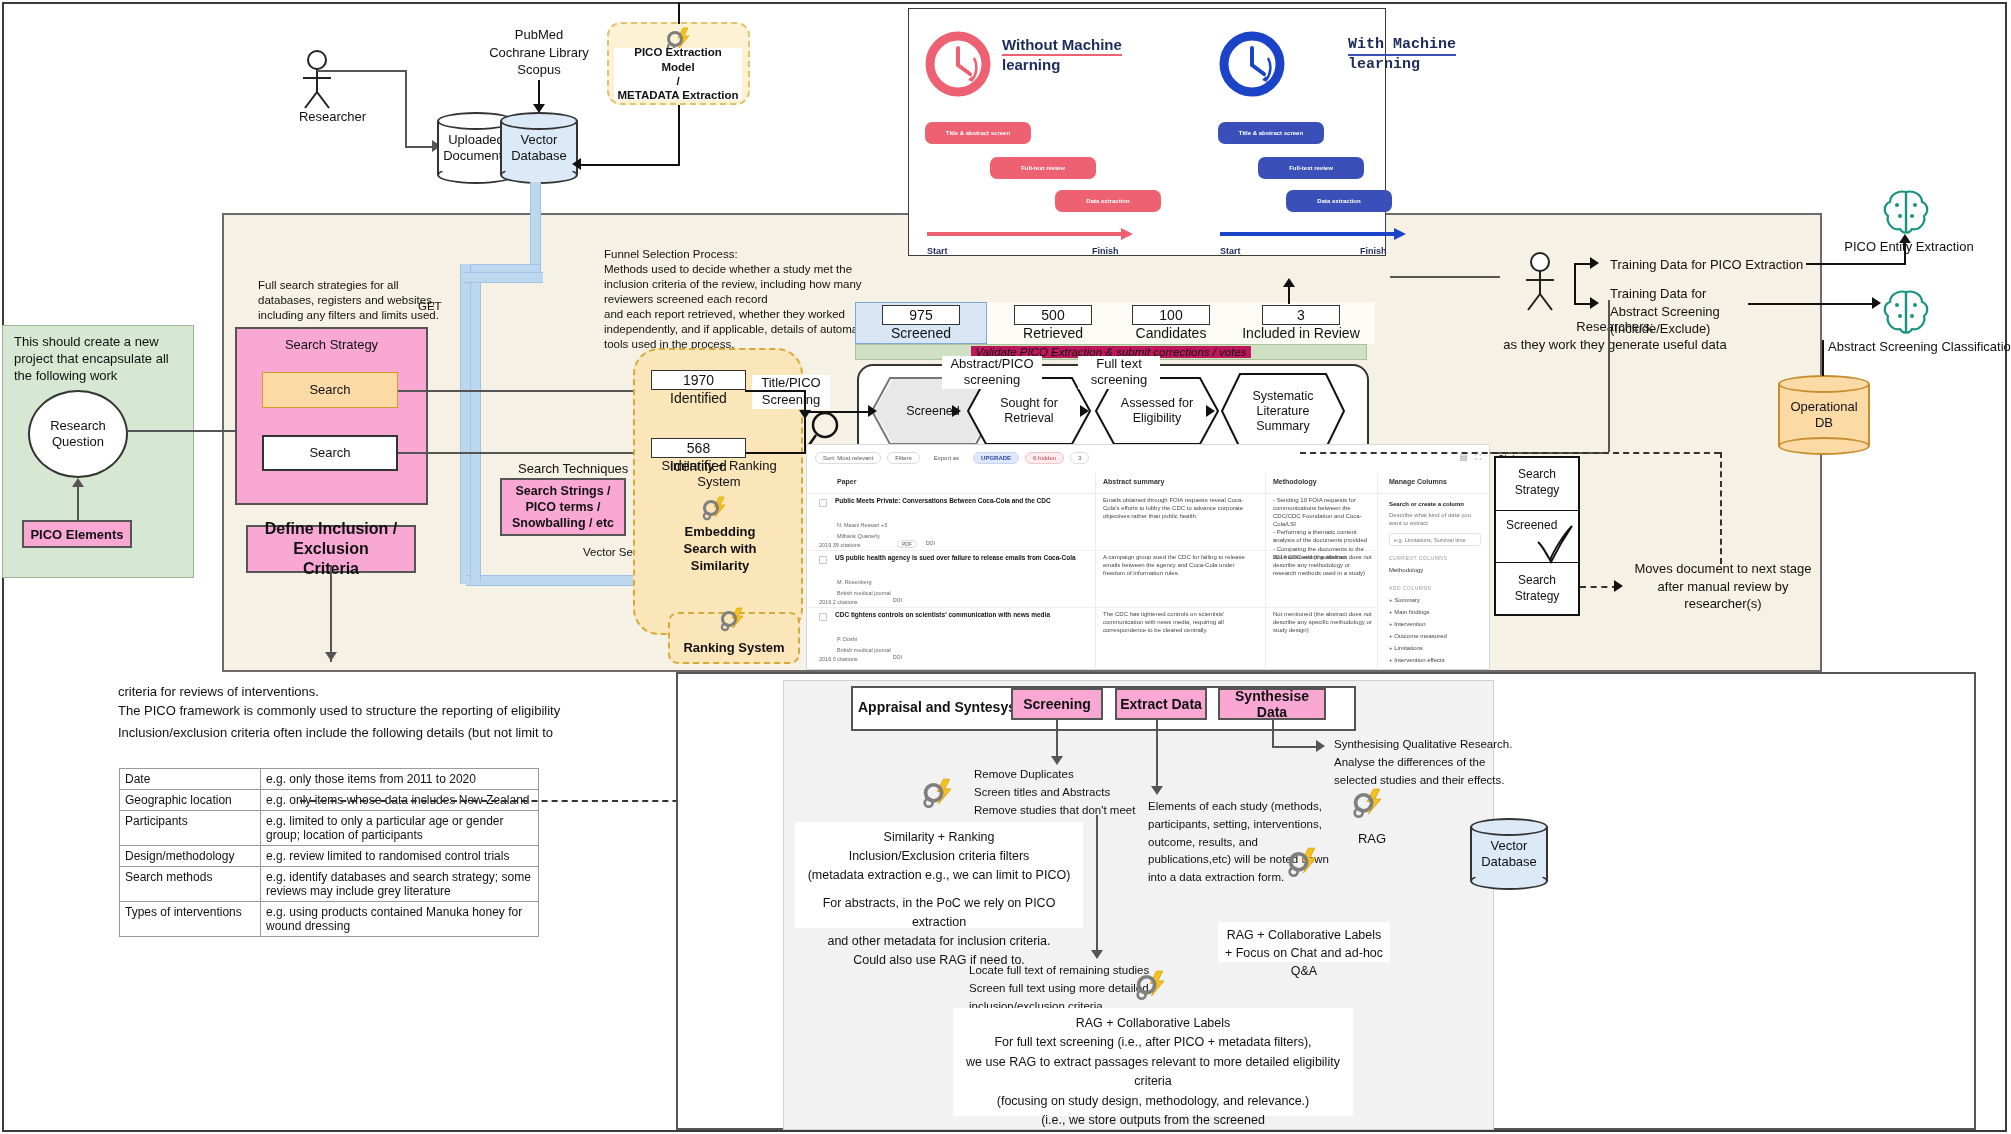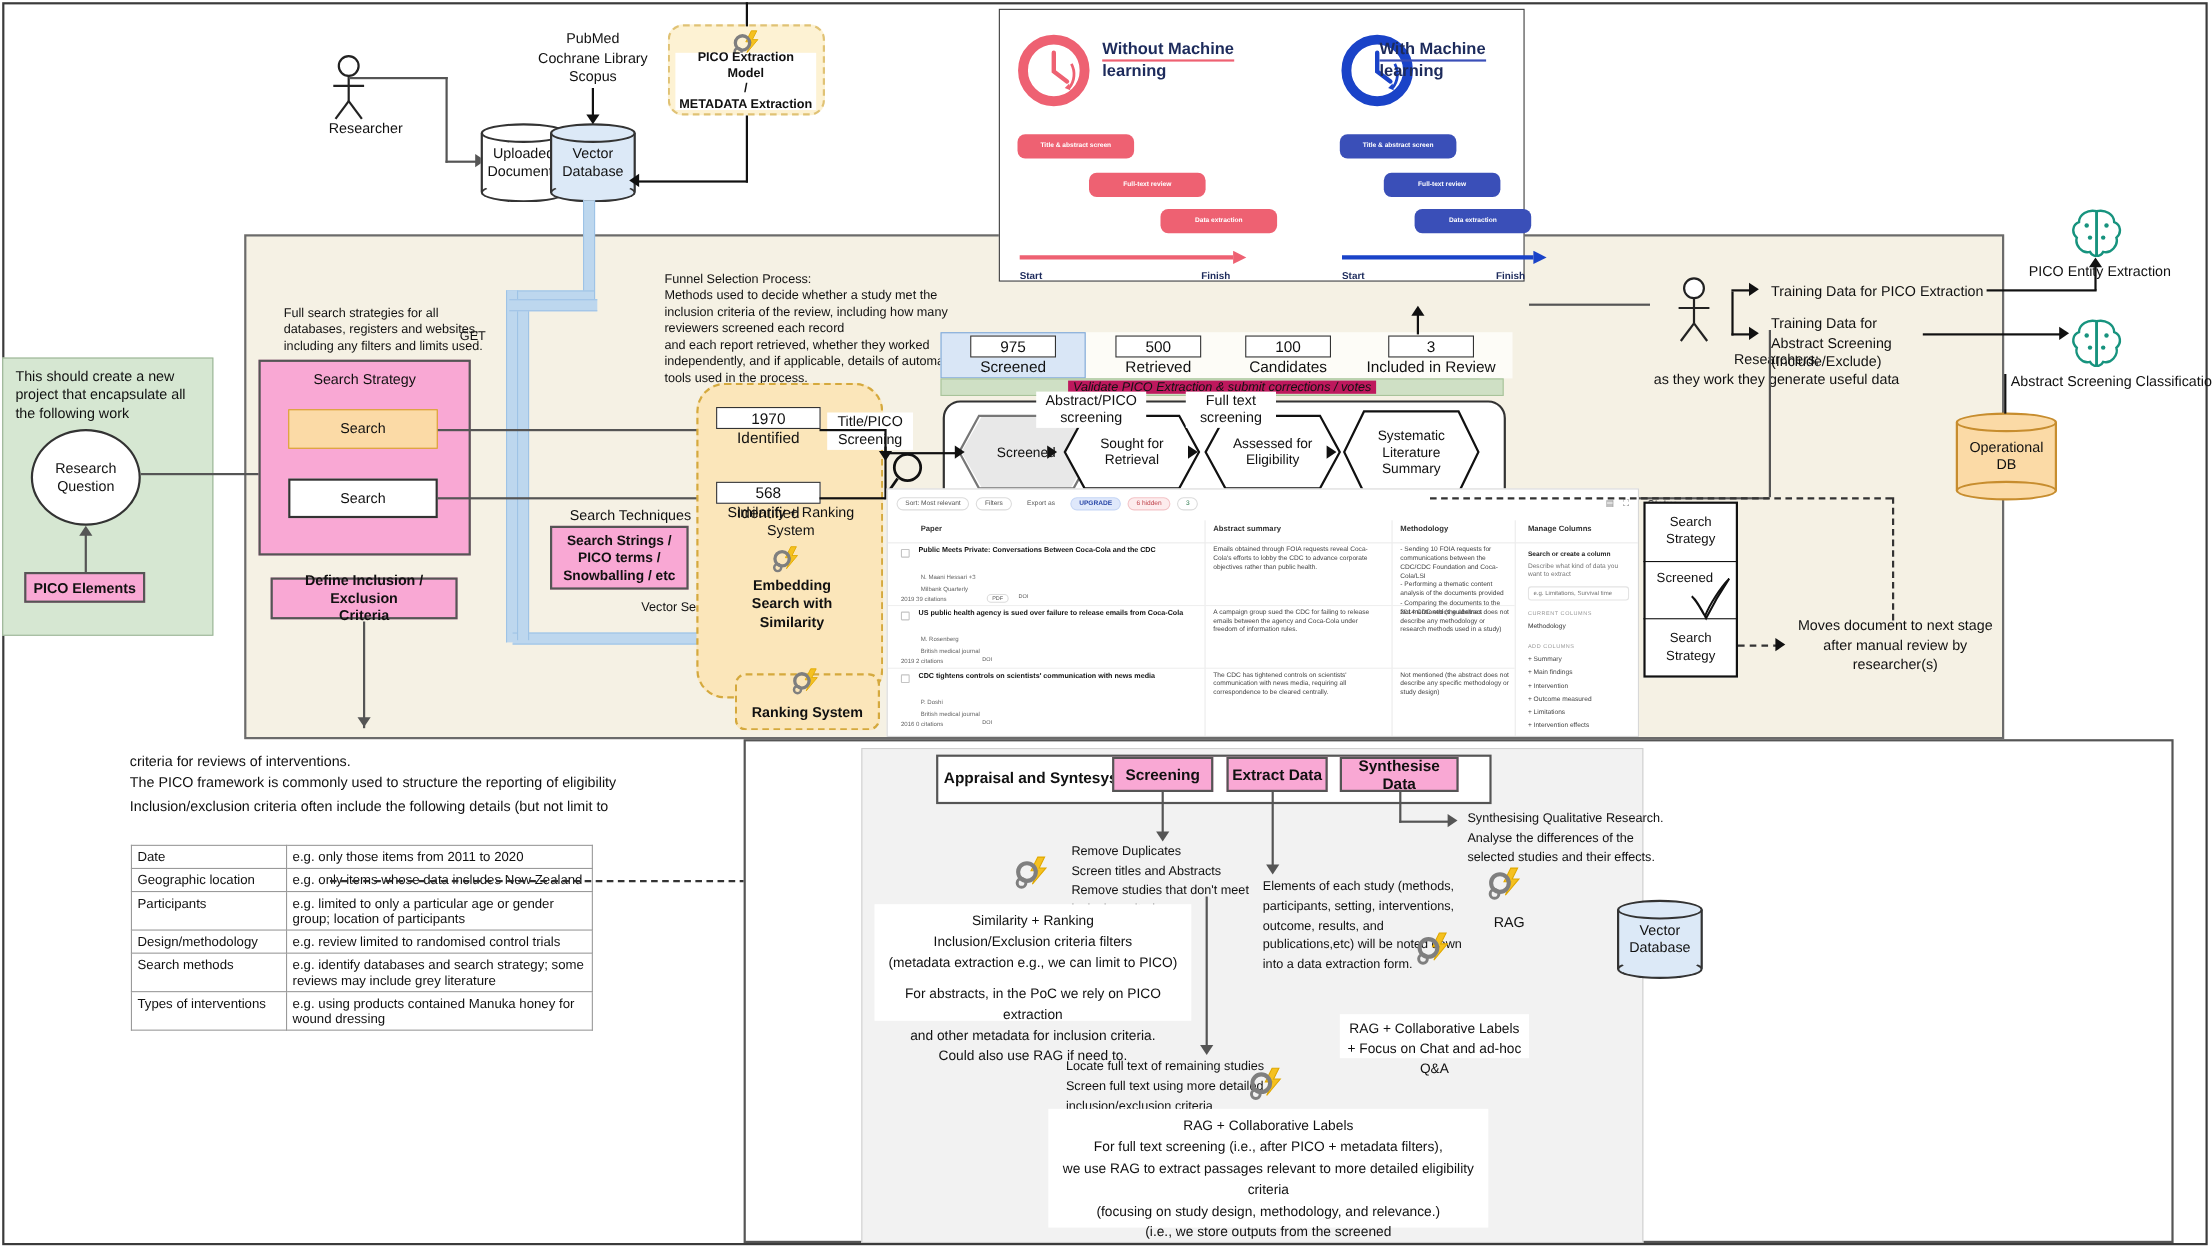--- a/index.html
+++ b/index.html
@@ -196,21 +196,21 @@
 </svg>
 <div class="infosf" style="left:927px;top:246px;"><span>Start</span></div>
 <div class="infosf" style="left:1092px;top:246px;"><span>Finish</span></div>
 
 <svg class="abs" style="left:1216px;top:28px;width:72px;height:72px;" viewBox="0 0 72 72">
   <circle cx="36" cy="36" r="28" fill="none" stroke="#1a43c8" stroke-width="9"></circle>
   <path d="M36 20 v17 l12 9" fill="none" stroke="#1a43c8" stroke-width="4" stroke-linecap="round"></path>
   <path d="M52 30 a20 20 0 0 1 -2 22" fill="none" stroke="#1a43c8" stroke-width="2.5"></path>
   <path d="M46 52 l5 2 -1 -6z" fill="#1a43c8"></path>
 </svg>
-<div class="infotitle" style="left:1254px;top:36px;width:140px;">
+<div class="infotitle" style="left:1348px;top:36px;width:140px;font-family:Liberation Mono, monospace;">
   <div style="border-bottom:2.5px solid #3a4fb8;display:inline-block;">With Machine</div>
   <div>learning</div>
 </div>
 <div class="bluebar" style="left:1218px;top:122px;width:106px;height:22px;">
   <span>Title &amp; abstract screen</span>
 </div>
 <div class="bluebar" style="left:1258px;top:157px;width:106px;height:22px;">
   <span>Full-text review</span>
 </div>
 <div class="bluebar" style="left:1286px;top:190px;width:106px;height:22px;">
@@ -239,21 +239,21 @@
   <span>Search</span>
 </div>
 
 <div class="abs sm" style="left:418px;top:299px;">
   <span>GET</span>
 </div>
 <div class="abs sm" style="left:583px;top:545px;">
   <span>Vector Search</span>
 </div>
 
-<div class="abs ctr box bold" style="left:246px;top:525px;width:170px;height:38px;font-size:13px;flex-direction:column;line-height:1.25;">
+<div class="abs ctr box bold" style="left:246px;top:525px;width:170px;height:48px;font-size:16px;flex-direction:column;line-height:1.25;">
   <span>Define Inclusion / Exclusion</span>
   <span>Criteria</span>
 </div>
 <div class="vline" style="left:330px;top:565px;height:97px;"></div>
 <div class="arrow-d" style="left:325px;top:652px;"></div>
 
 <div class="abs lbl" style="left:518px;top:460px;">
   <span>Search Techniques</span>
 </div>
 <div class="abs ctr box bold" style="left:500px;top:478px;width:126px;height:58px;font-size:12.5px;flex-direction:column;line-height:1.3;">

